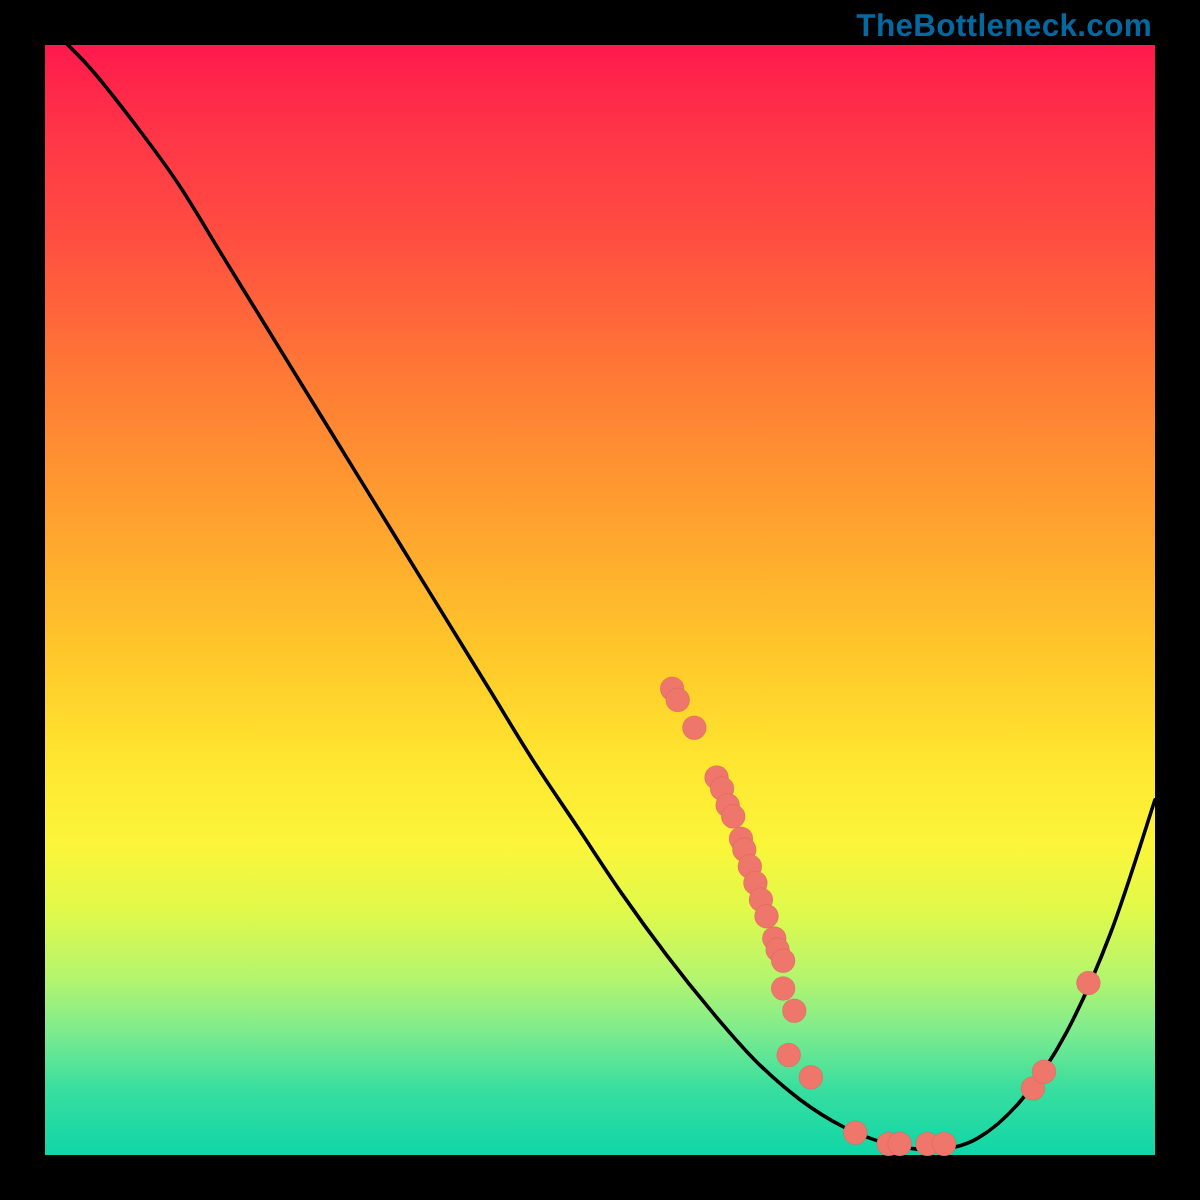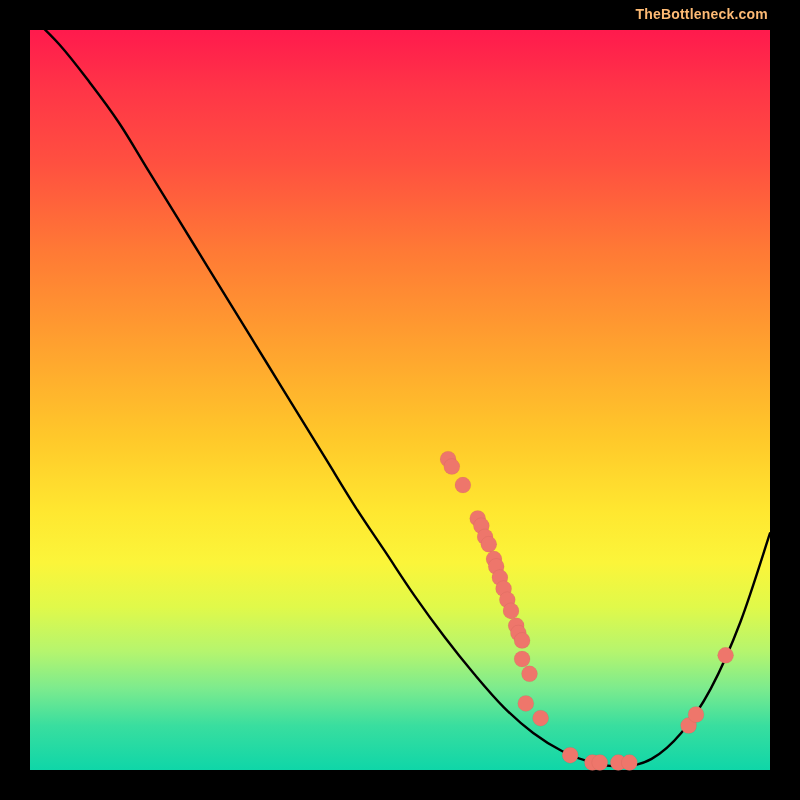--- a/index.html
+++ b/index.html
@@ -31,22 +31,22 @@
       #b5f56e 84%,
       #7ceb8e 89%,
       #39de9f 94%,
       #0fd6a8 100%
     );
   }
   .watermark {
     position: absolute;
     top: 6px;
     right: 32px;
-    color: #fdba74;
-    font-size: 14px;
+    color: #0369a1;
+    font-size: 21px;
     font-weight: 600;
     letter-spacing: 0.2px;
     user-select: none;
     text-align: right;
   }
   svg.overlay {
     position: absolute;
     left: 30px;
     top: 30px;
     width: 740px;

